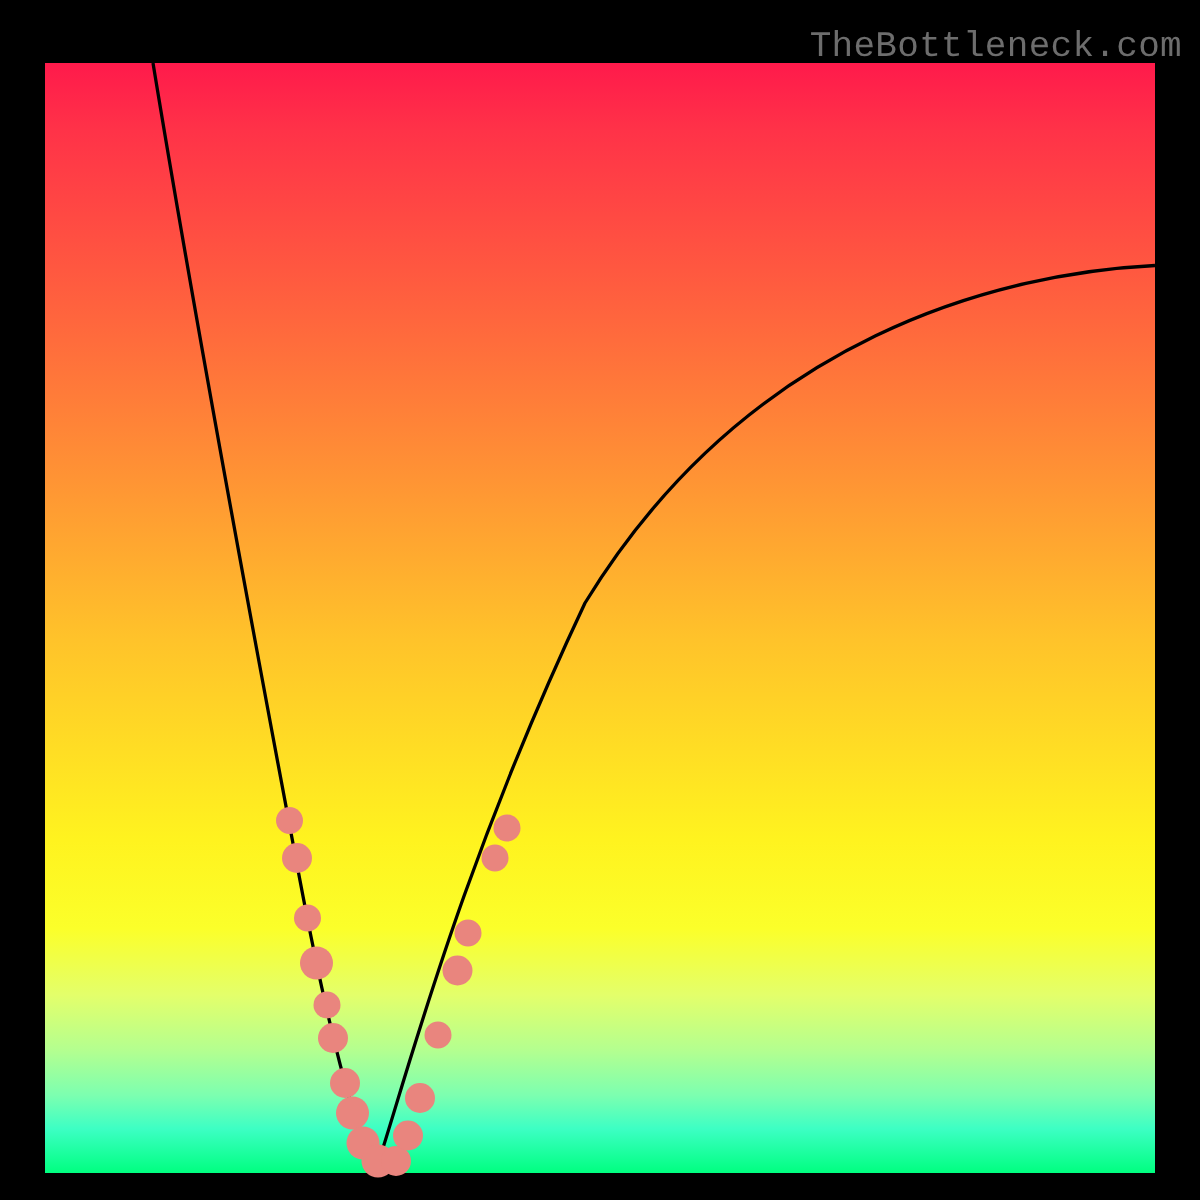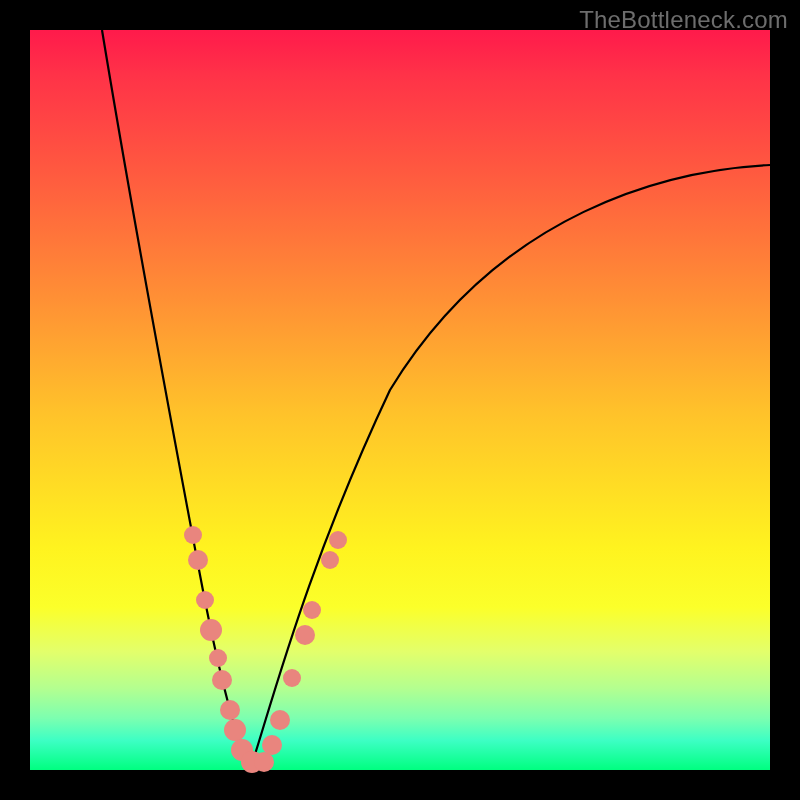--- a/index.html
+++ b/index.html
@@ -7,24 +7,25 @@
     padding: 0;
     width: 800px;
     height: 800px;
     overflow: hidden;
     background: #000;
     font-family: Arial, Helvetica, sans-serif;
   }
   .frame {
     position: absolute;
     left: 0;
-    top: 0;
+    top: 12px;
     width: 800px;
     height: 756px;
     background: #000;
+    font-family: Liberation Mono, monospace;
   }
   .plot {
     position: absolute;
     left: 30px;
     top: 30px;
     width: 740px;
     height: 740px;
     background: linear-gradient(to bottom,
       #ff1a4b 0%,
       #ff3248 6%,

